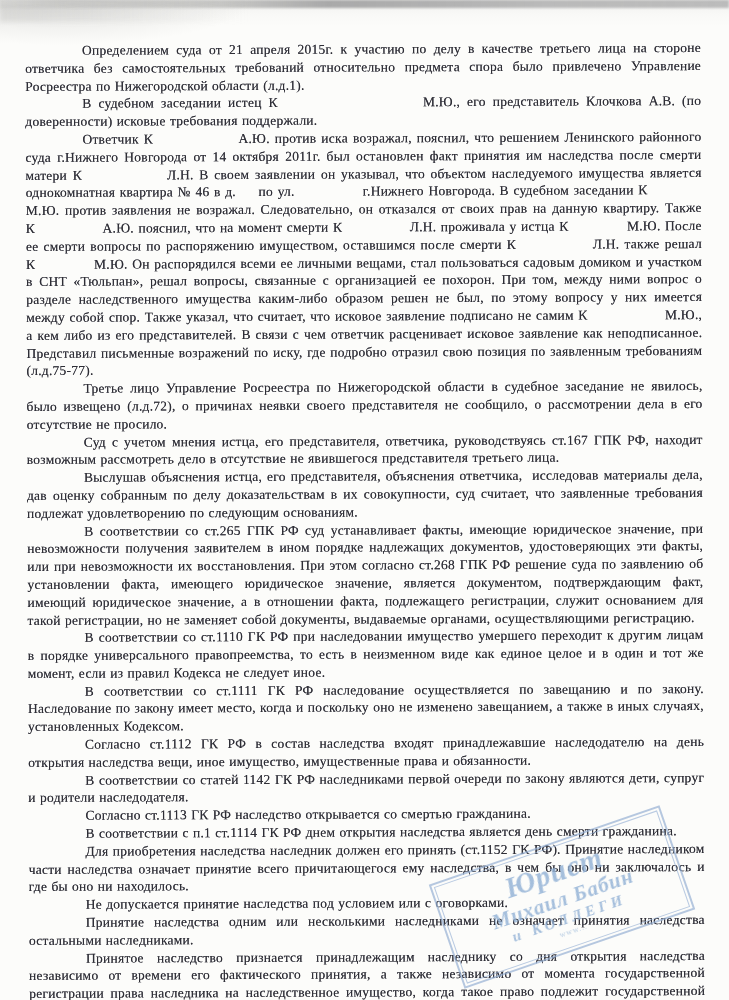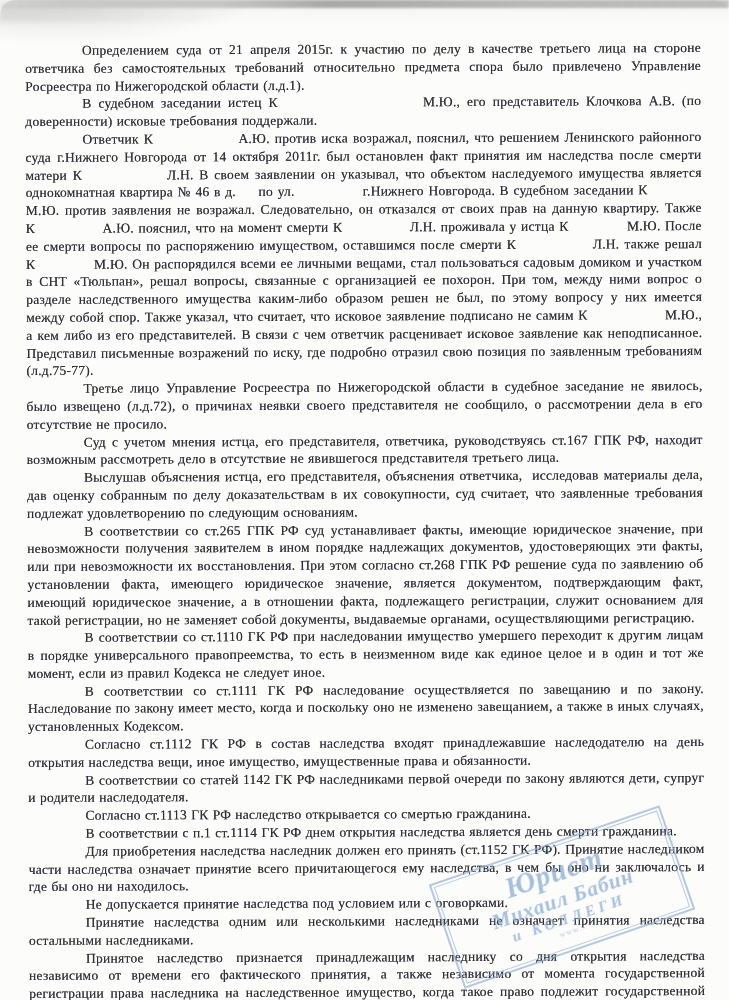--- a/index.html
+++ b/index.html
@@ -9,21 +9,20 @@
     overflow:hidden;
     position:relative;
     font-family:"Liberation Serif", serif;
   }
   .page {
     position:absolute; inset:0;
     background:
       radial-gradient(ellipse 260px 60px at 8% 0%, rgba(160,160,158,0.30), rgba(200,200,198,0.10) 60%, transparent 75%),
       linear-gradient(180deg, rgba(190,190,188,0.22) 0px, rgba(220,220,218,0.10) 14px, transparent 26px),
       #fcfcfa;
-    border-radius: 15px;
   }
   .scan-band-top {
     position:absolute; left:0; top:0; width:729px; height:8px;
     background:linear-gradient(to right,
       rgba(150,150,148,0.15) 0%,
       rgba(125,125,123,0.35) 30%,
       rgba(110,110,112,0.55) 45%,
       rgba(120,120,122,0.45) 75%,
       rgba(135,135,137,0.50) 100%);
     filter:blur(1.2px);

